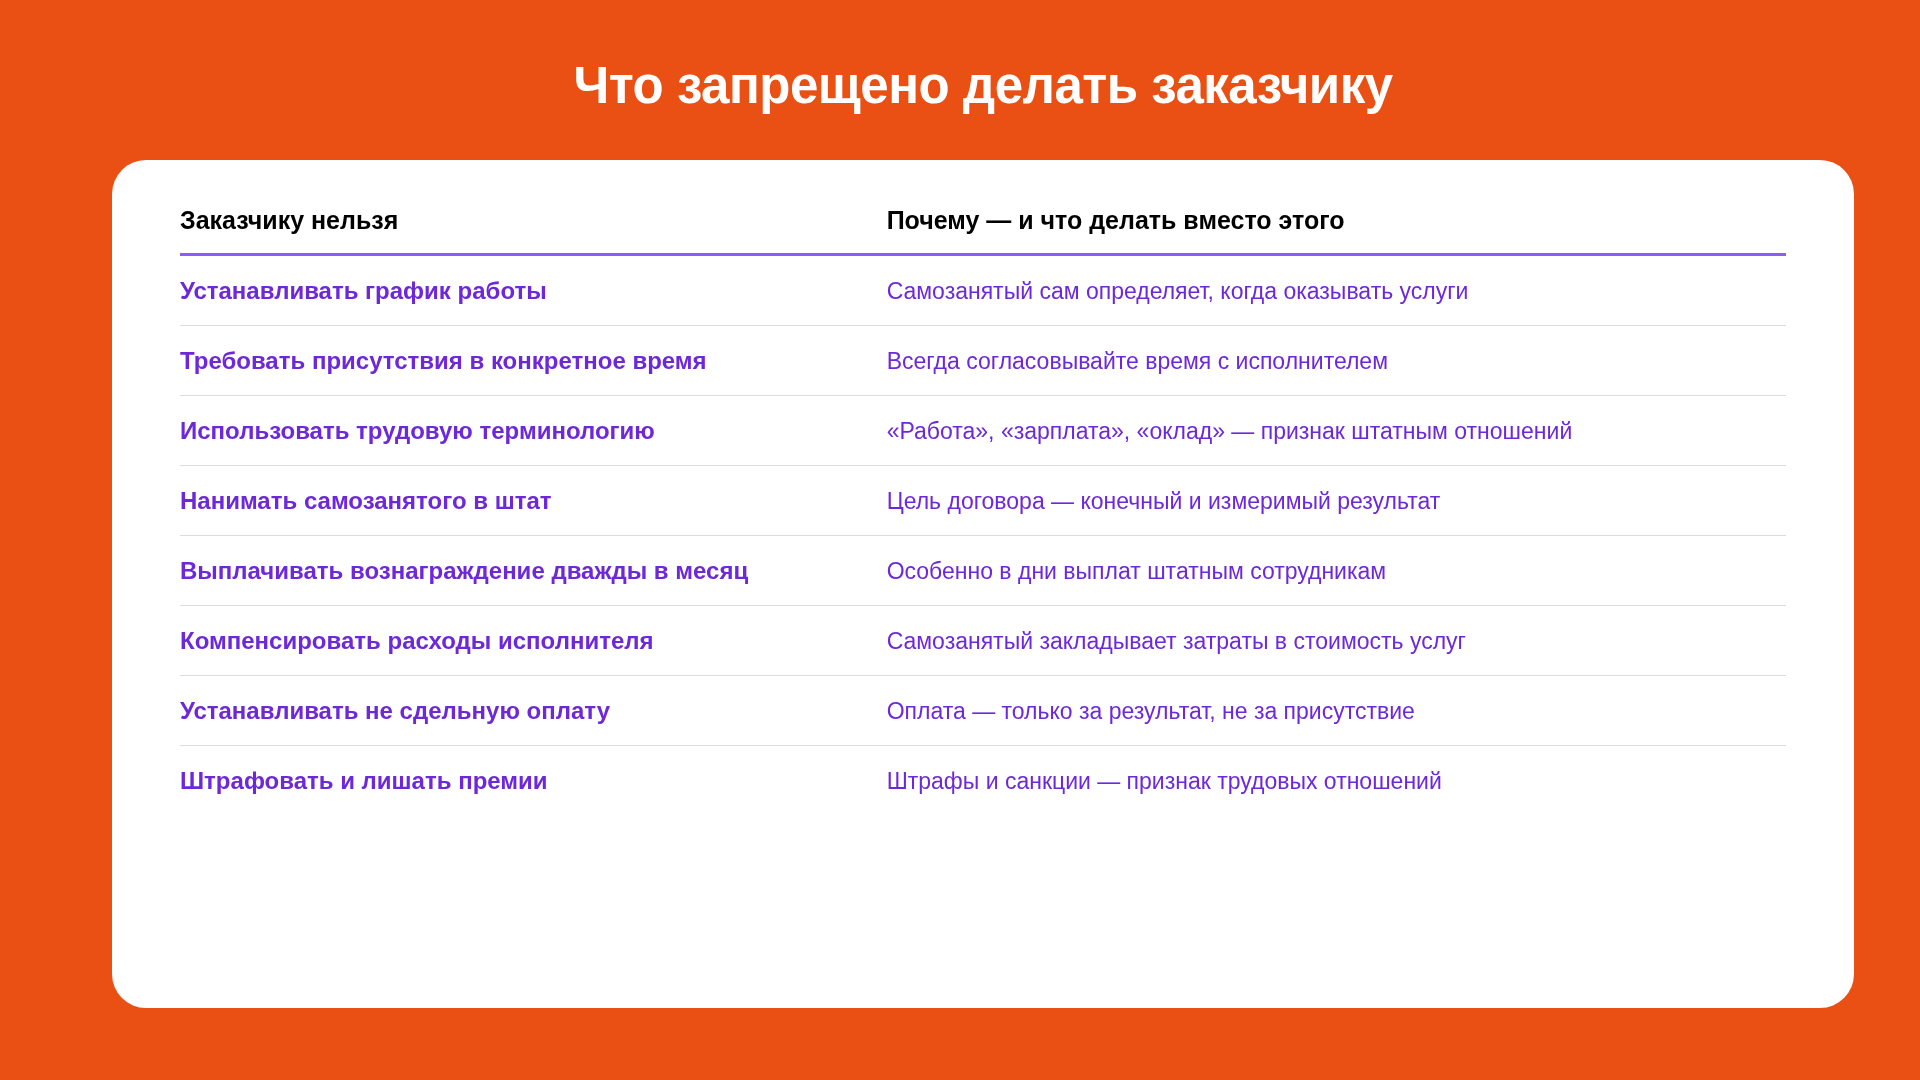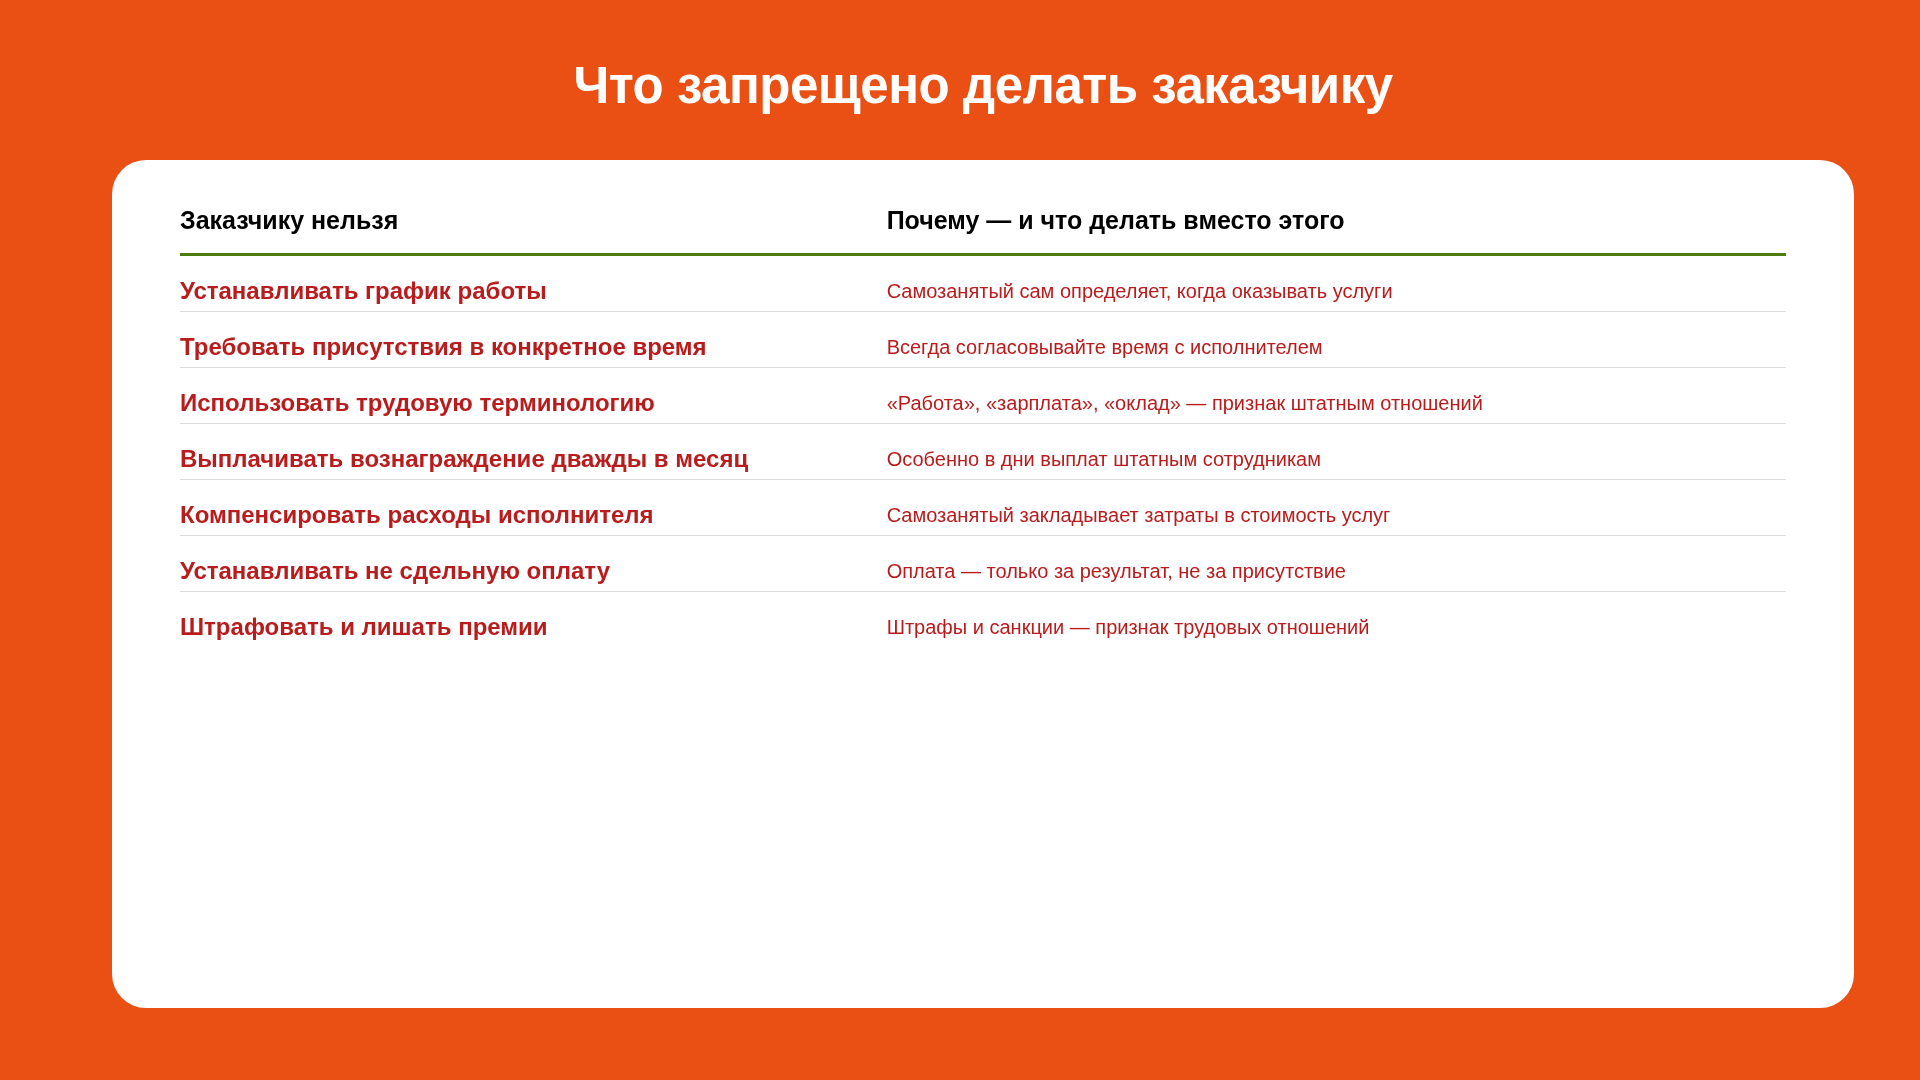--- a/index.html
+++ b/index.html
@@ -48,39 +48,39 @@
     table-layout: fixed;
   }
   table.rules col.col-left { width: 44%; }
   table.rules col.col-right { width: 56%; }
   table.rules thead th {
     text-align: left;
     font-size: 25px;
     font-weight: bold;
     color: #000000;
     padding: 6px 0 18px 0;
-    border-bottom: 3px solid #4d7c0f;
+    border-bottom: 3px solid #8b5cf6;
     vertical-align: bottom;
   }
   table.rules tbody td {
-    padding: 21px 0 6px 0;
+    padding: 21px 0 20px 0;
     border-bottom: 1px solid #dcdcdc;
     vertical-align: middle;
-    color: #b91c1c;
+    color: #6d28d9;
   }
   table.rules tbody tr:last-child td {
     border-bottom: none;
   }
   td.cell-forbidden {
     font-size: 24px;
     font-weight: bold;
     padding-right: 24px;
   }
   td.cell-why {
-    font-size: 20px;
+    font-size: 23px;
     font-weight: normal;
     color: #1b1b1b;
   }
 </style>
 </head>
 <body>
 
 <div class="poster">
 
   <h1 class="poster-title">Что запрещено делать заказчику</h1>
@@ -104,20 +104,24 @@
         </tr>
         <tr>
           <td class="cell-forbidden">Требовать присутствия в конкретное время</td>
           <td class="cell-why">Всегда согласовывайте время с исполнителем</td>
         </tr>
         <tr>
           <td class="cell-forbidden">Использовать трудовую терминологию</td>
           <td class="cell-why">«Работа», «зарплата», «оклад» — признак штатным отношений</td>
         </tr>
         <tr>
+          <td class="cell-forbidden">Нанимать самозанятого в штат</td>
+          <td class="cell-why">Цель договора — конечный и измеримый результат</td>
+        </tr>
+        <tr>
           <td class="cell-forbidden">Выплачивать вознаграждение дважды в месяц</td>
           <td class="cell-why">Особенно в дни выплат штатным сотрудникам</td>
         </tr>
         <tr>
           <td class="cell-forbidden">Компенсировать расходы исполнителя</td>
           <td class="cell-why">Самозанятый закладывает затраты в стоимость услуг</td>
         </tr>
         <tr>
           <td class="cell-forbidden">Устанавливать не сдельную оплату</td>
           <td class="cell-why">Оплата — только за результат, не за присутствие</td>

